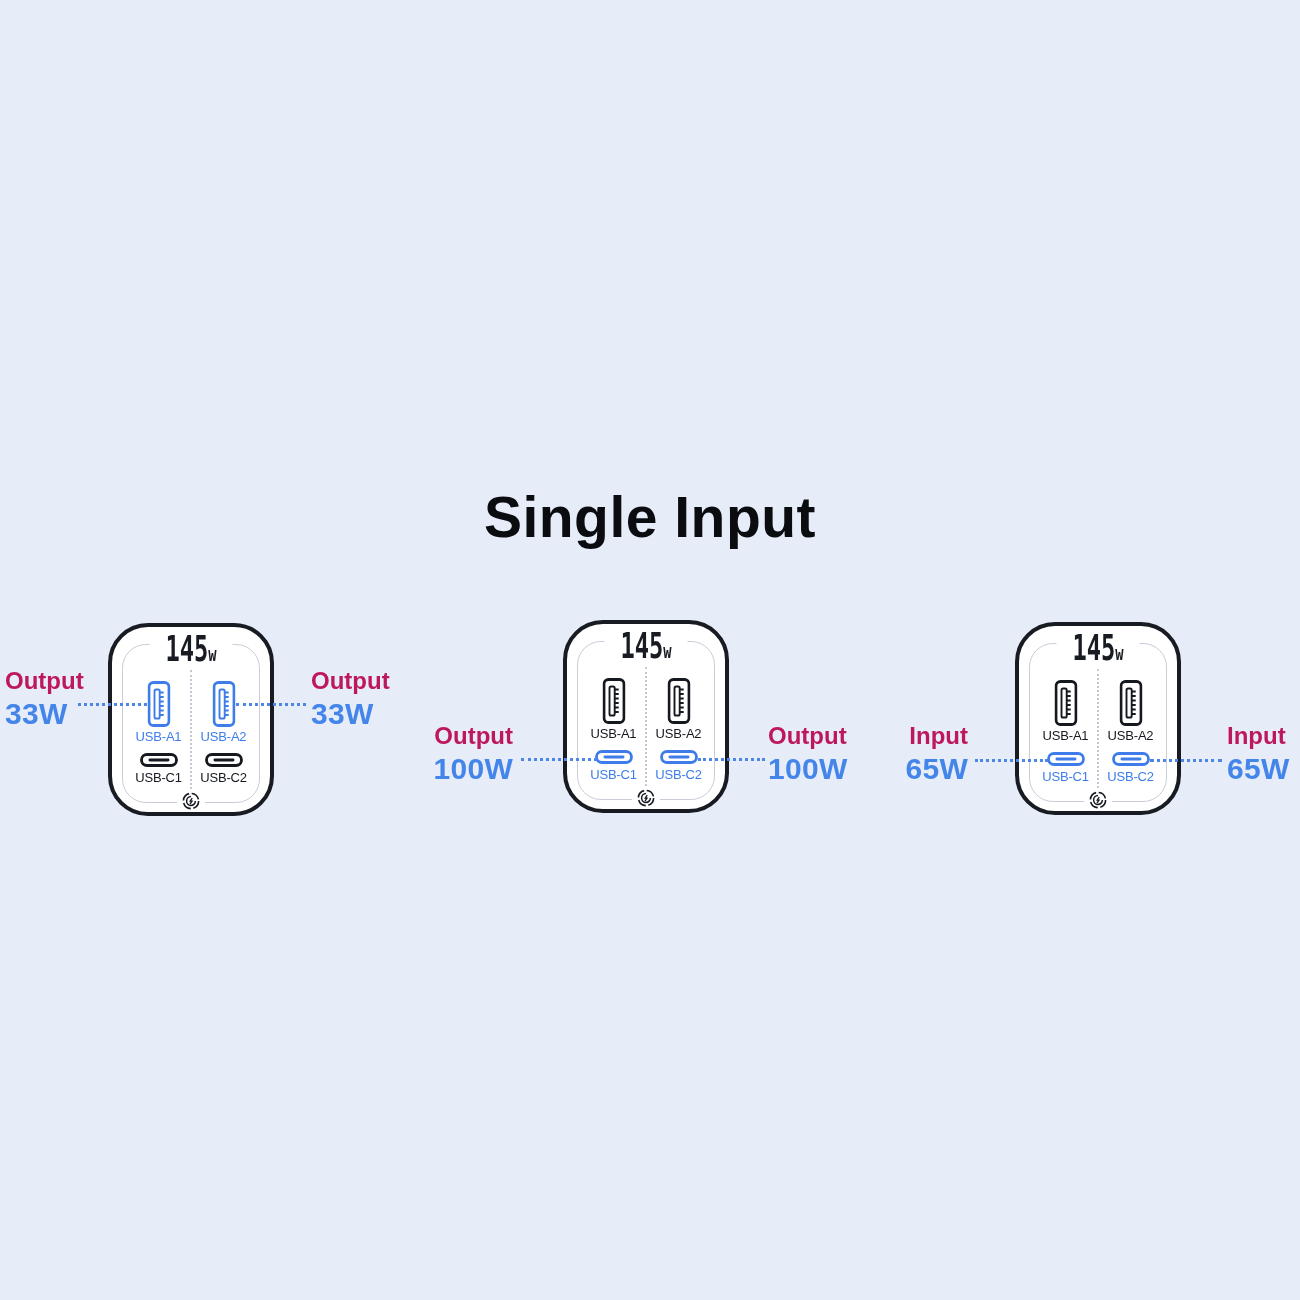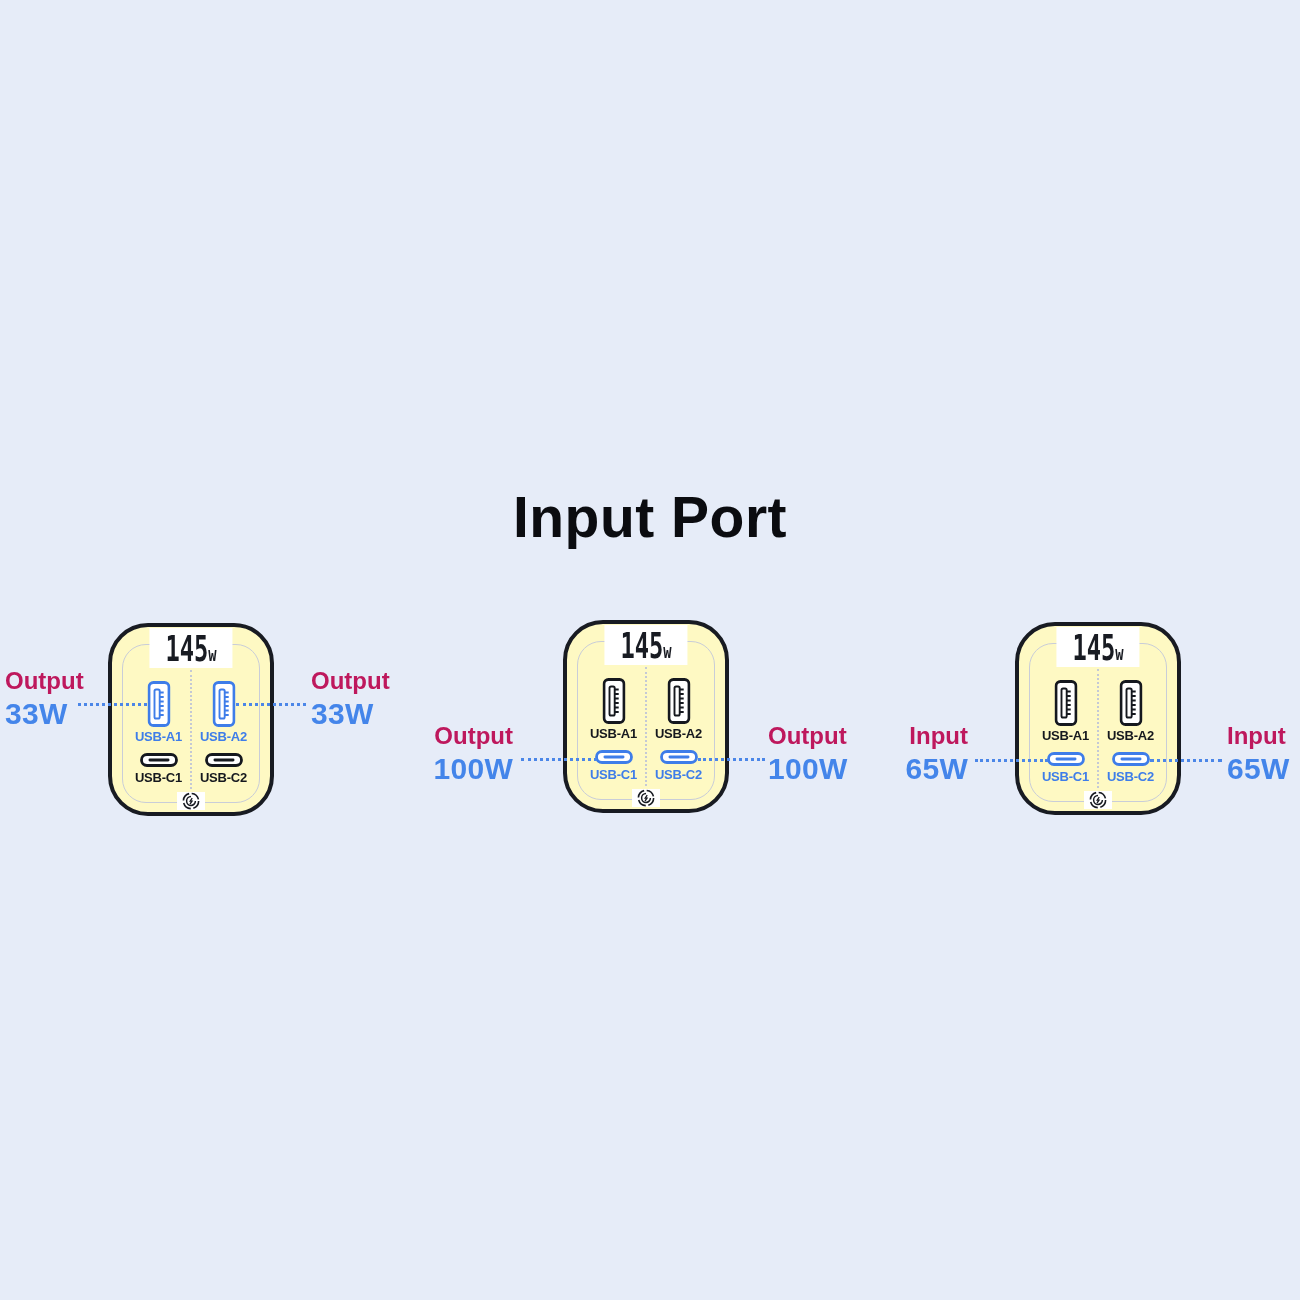--- a/index.html
+++ b/index.html
@@ -17,21 +17,21 @@
     text-align:center;
     font-size:57px; font-weight:800; letter-spacing:0.5px;
     color:#0b0c10;
   }
 
   
   .device {
     position:absolute;
     width:166px; height:193px;
     box-sizing:border-box;
-    background:#fef9c3;
+    background:#ffffff;
     border:4.5px solid #181b22;
     border-radius:40px;
     z-index:1;
   }
   .inner-frame {
     position:absolute; left:10px; right:10px; top:17px; bottom:9px;
     border:1.6px solid #c9cdd8;
     border-radius:24px;
   }
   .watt {
@@ -52,21 +52,21 @@
   }
   .port-col { position:absolute; top:54px; width:60px; height:106px; }
   .port-col.col1 { left:16.5px; }
   .port-col.col2 { left:81.5px; }
   .port-col > div { position:absolute; left:50%; transform:translateX(-50%); }
   .porta { top:0; }
   .plabel-a { top:48px; }
   .portc { top:72px; }
   .plabel-c { top:89px; }
   .plabel-a, .plabel-c {
-    font-size:13px; font-weight:bold; white-space:nowrap; letter-spacing:-0.2px;
+    font-size:13px; font-weight:normal; white-space:nowrap; letter-spacing:-0.2px;
   }
   .hl { color:#3e7de9; }
   .nm { color:#15181e; }
   .porta svg, .portc svg { display:block; }
   .port-bg-plain { fill:#ffffff; }
   .badge {
     position:absolute; bottom:2px; left:50%; transform:translateX(-50%);
     background:#ffffff; padding:0 5px; z-index:2; color:#181b22;
   }
   .badge svg { display:block; }
@@ -108,21 +108,21 @@
       <rect x="8.5" y="5.6" width="21" height="2.8" rx="1.4" fill="currentColor"></rect>
     </g>
     <g id="circle-logo-glyph" fill="none" stroke="currentColor">
       <circle cx="9" cy="9" r="7.6" stroke-width="1.6" stroke-dasharray="9.5 2.6"></circle>
       <path d="M9 4.6 a4.4 4.4 0 1 0 4.4 4.4" stroke-width="1.5"></path>
       <path d="M10.2 6.2 L8.2 9.2 L10 9.2 L8 12" stroke-width="1.3"></path>
     </g>
   </defs>
 </svg>
 
-<h1 class="page-title">Input Port</h1>
+<h1 class="page-title">Single Input</h1>
 
 <div class="device" style="left:108px; top:623px;">
   <div class="inner-frame"></div>
   <div class="vdiv"></div>
   <div class="watt">
     <span class="watt-inner"><span>145</span><span class="watt-unit">w</span></span>
   </div>
   <div class="port-col col1">
     <div class="porta hl">
         <svg width="23" height="46" viewBox="0 0 23 46">

